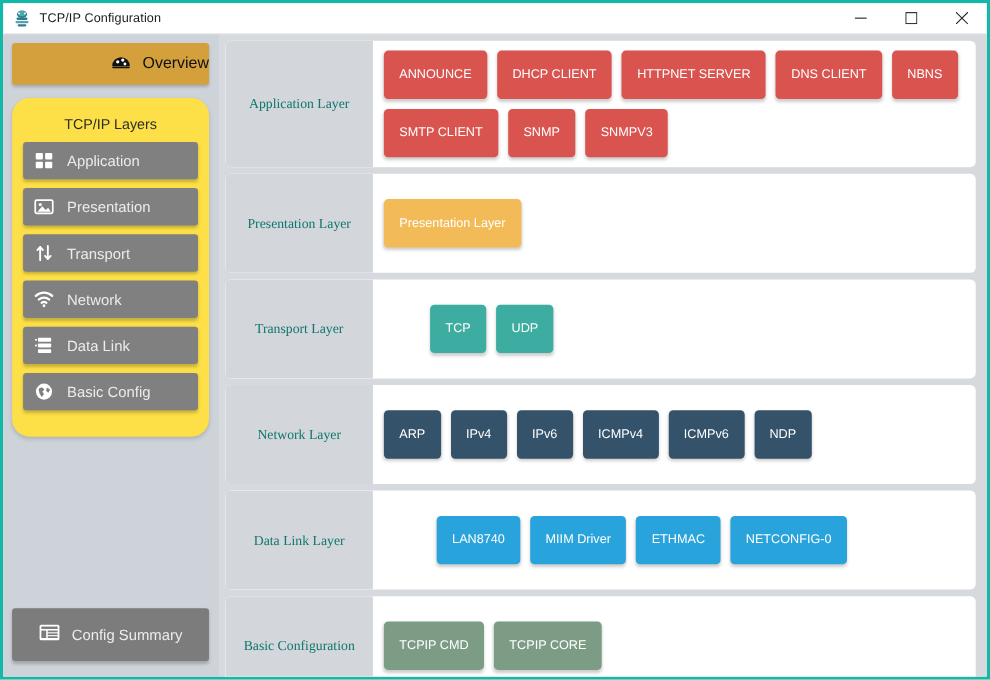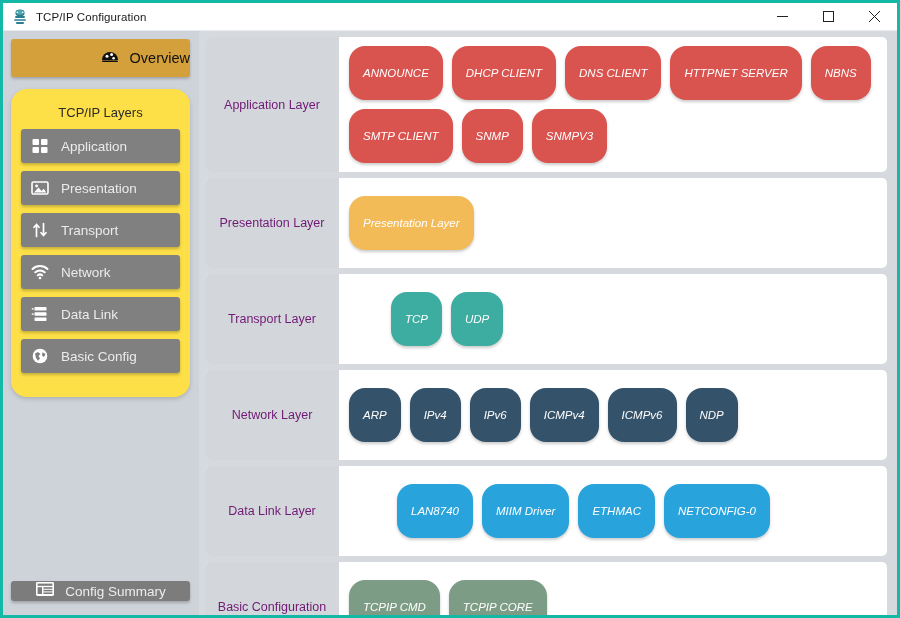--- a/index.html
+++ b/index.html
@@ -83,21 +83,21 @@
     margin-bottom: 8px;
     box-shadow: 0 2px 3px rgba(0,0,0,.22);
     cursor: pointer;
   }
   .layer-btn:last-child { margin-bottom: 12px; }
   .layer-btn .lbl { font-size: 13.5px; color: #ebebeb; }
   .layer-btn .ico { width: 18px; height: 18px; flex: 0 0 18px; display:block; }
 
   #sidebar-spacer { flex: 1 1 auto; }
   #config-summary-button {
-    height: 20px;
+    height: 48px;
     background: #7c7c7c;
     border-radius: 3px;
     display: flex; align-items: center; justify-content: center; gap: 10px;
     box-shadow: 0 2px 3px rgba(0,0,0,.22);
     cursor: pointer;
     margin-bottom: 6px;
   }
   #config-summary-button .lbl { font-size: 13.5px; color: #ececec; }
 
   
@@ -112,41 +112,40 @@
     background: #ffffff;
     border-radius: 5px;
     margin-bottom: 6px;
     overflow: hidden;
     min-height: 60px;
   }
   .row-label {
     width: 134px; flex: 0 0 134px;
     background: #d3d6da;
     display: flex; align-items: center; justify-content: center;
-    font-size: 12.5px; color: #701a75;
-    text-align: center; padding: 0 6px;
+    font-size: 12.5px; color: #0f766e;
+    text-align: center; padding: 0 6px; font-family: Liberation Serif, serif;
   }
   .row-items {
     flex: 1 1 auto;
     display: flex; flex-wrap: wrap;
     align-content: center;
     gap: 9px;
     padding: 9px 10px;
   }
   .chip {
-    border-radius: 16px;
+    border-radius: 4px;
     color: #ffffff;
     font-size: 11.5px;
     display: flex; align-items: center; justify-content: center;
     padding: 0 14px;
-    height: 54px;
+    height: 44px;
     white-space: nowrap;
     box-shadow: 0 2px 3px rgba(0,0,0,.20);
     cursor: pointer;
-    font-style: italic;
   }
 
   
   #row-application { min-height: 114px; }
   #row-presentation { min-height: 90px; }
   #row-transport { min-height: 90px; gap: 42px; }
   #row-network { min-height: 90px; }
   #row-datalink { min-height: 90px; }
   #row-basic { min-height: 90px; }
 </style>
@@ -294,22 +293,22 @@
       </div>
     </div>
 
     <div id="main">
 
       <div class="layer-row" id="row-application">
         <div class="row-label">Application Layer</div>
         <div class="row-items">
             <div class="chip" style="background: rgb(217, 83, 79);">ANNOUNCE</div>
             <div class="chip" style="background: rgb(217, 83, 79);">DHCP CLIENT</div>
+            <div class="chip" style="background: rgb(217, 83, 79);">HTTPNET SERVER</div>
             <div class="chip" style="background: rgb(217, 83, 79);">DNS CLIENT</div>
-            <div class="chip" style="background: rgb(217, 83, 79);">HTTPNET SERVER</div>
             <div class="chip" style="background: rgb(217, 83, 79);">NBNS</div>
             <div class="chip" style="background: rgb(217, 83, 79);">SMTP CLIENT</div>
             <div class="chip" style="background: rgb(217, 83, 79);">SNMP</div>
             <div class="chip" style="background: rgb(217, 83, 79);">SNMPV3</div>
           </div>
       </div>
 
       <div class="layer-row" id="row-presentation">
         <div class="row-label">Presentation Layer</div>
         <div class="row-items">

